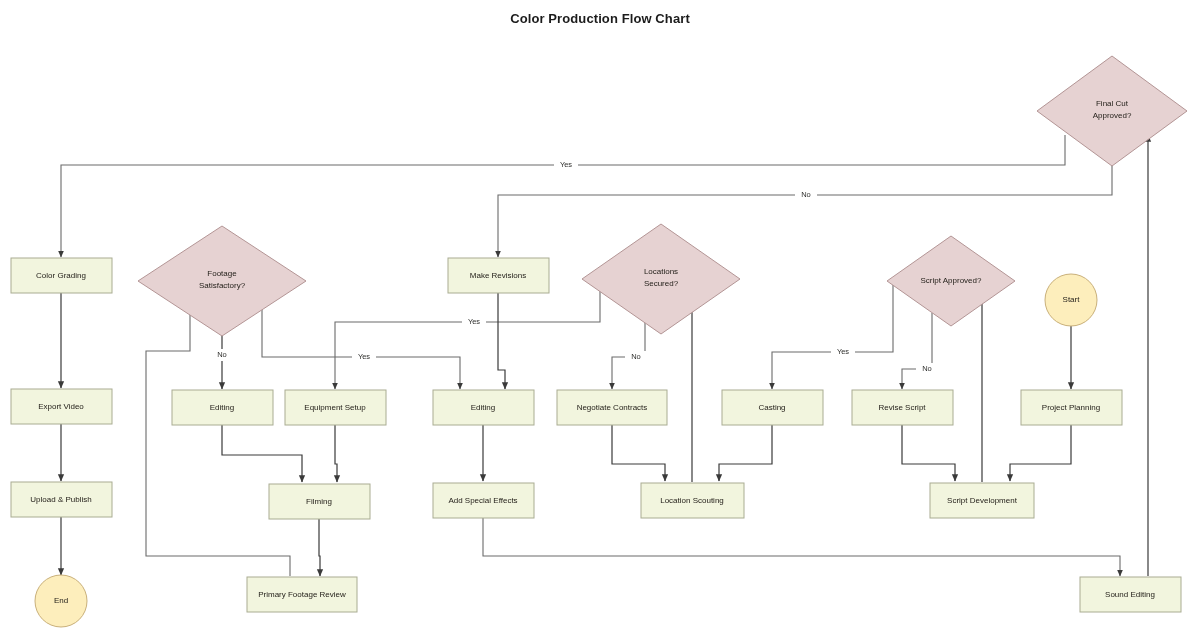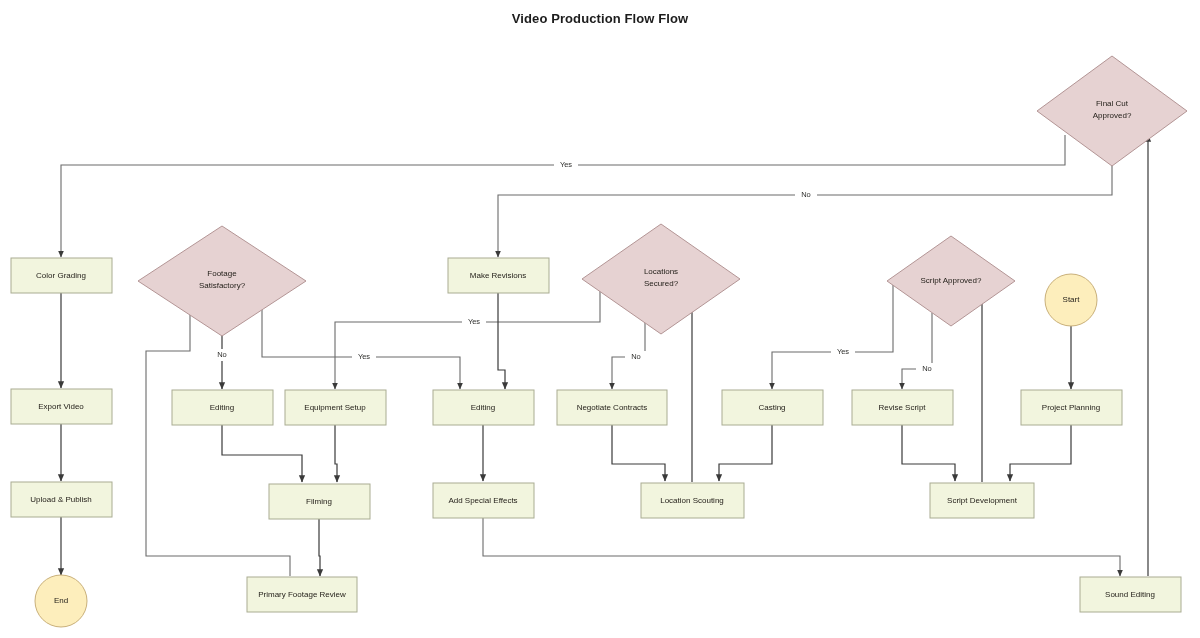--- a/index.html
+++ b/index.html
@@ -69,21 +69,21 @@
   }
   .edge-path-dark {
     fill: none;
     stroke: #3a3a3a;
     stroke-width: 1.2;
   }
 </style>
 </head>
 <body>
 
-<div id="chart-title">Video Production Flow Flow</div>
+<div id="chart-title">Color Production Flow Chart</div>
 
 <svg id="flow-svg" width="1200" height="638">
   <defs>
     <marker id="arrow" markerWidth="7" markerHeight="7" refX="5.6" refY="3" orient="auto" markerUnits="strokeWidth">
       <path d="M0,0.4 L6,3 L0,5.6 z" fill="#3a3a3a"></path>
     </marker>
   </defs>
 
   <g id="edges-layer">
 

